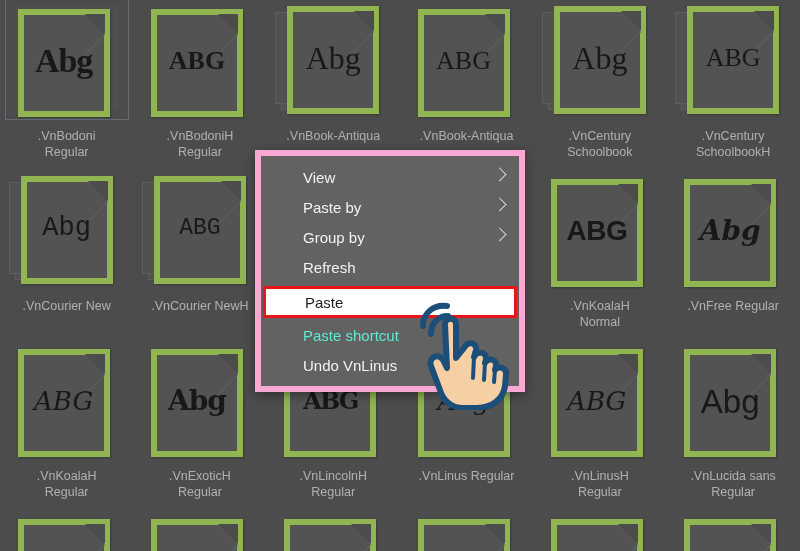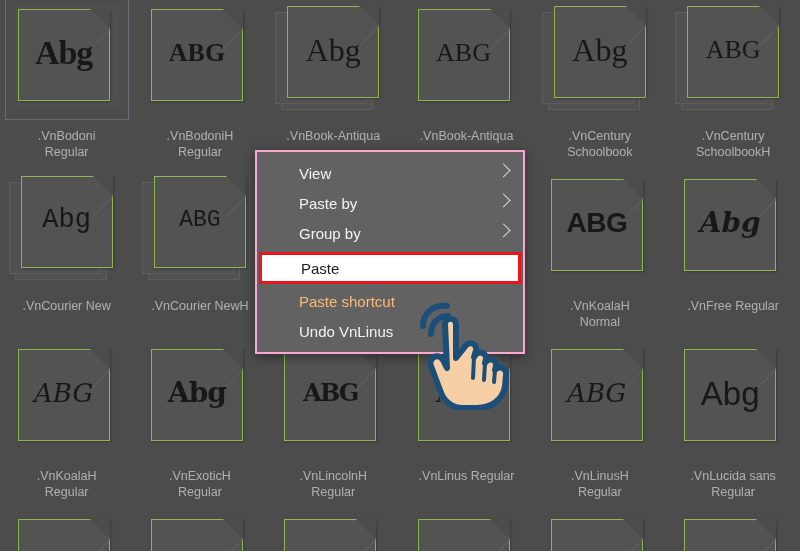--- a/index.html
+++ b/index.html
@@ -39,23 +39,23 @@
   }
   .tile-wrap{
     position:relative;
     width:104px;height:104px;
     margin-bottom:10px;
   }
 
   
   .sheet{
     position:absolute;
-    width:92px;height:92px;
+    width:92px;height:108px;
     background:#666666;
-    border:1px solid #bef264;
+    border:6px solid #bef264;
     box-sizing:border-box;
     box-shadow:1px 1px 2px rgba(0,0,0,.30);
   }
   .sheet .fold{
     position:absolute;
     right:-1px;top:-1px;
     width:0;height:0;
     border-left:20px solid transparent;
     border-top:20px solid #5c5c5c;
   }
@@ -118,36 +118,36 @@
     background:rgba(40,40,40,0.30);
     pointer-events:none;
   }
 
   
   #ctx{
     position:absolute;
     left:255px;top:150px;
     width:270px;
     background:#626262;
-    border:2px solid #f9a8d4;
+    border:6px solid #f9a8d4;
     box-sizing:border-box;
     box-shadow:0 3px 10px rgba(0,0,0,.38);
     padding:6px 0 6px 0;
   }
   .mi{
     position:relative;
     height:30px;
     display:flex;
     align-items:center;
     padding:0 12px 0 42px;
     color:#f2f2f2;
     font-size:15px;
     box-sizing:border-box;
   }
-  .mi.disabled{color:#fdba74;}
+  .mi.disabled{color:#5eead4;}
   .mi .chev{
     position:absolute;
     right:18px;top:50%;
     transform:translateY(-50%);
     width:9px;height:9px;
     border-right:1.6px solid #d8d8d8;
     border-top:1.6px solid #d8d8d8;
     transform-origin:center;
     rotate:45deg;
     margin-top:-4px;
@@ -458,20 +458,23 @@
   <div class="mi">
     <span>Paste by</span>
     <span class="chev"></span>
   </div>
 
   <div class="mi">
     <span>Group by</span>
     <span class="chev"></span>
   </div>
 
+  <div class="mi">
+    <span>Refresh</span>
+  </div>
 
   <div class="mi-paste-wrap">
     <div id="paste-highlight"></div>
     <div class="mi paste">
       <span>Paste</span>
     </div>
   </div>
 
   <div class="mi disabled">
     <span>Paste shortcut</span>

